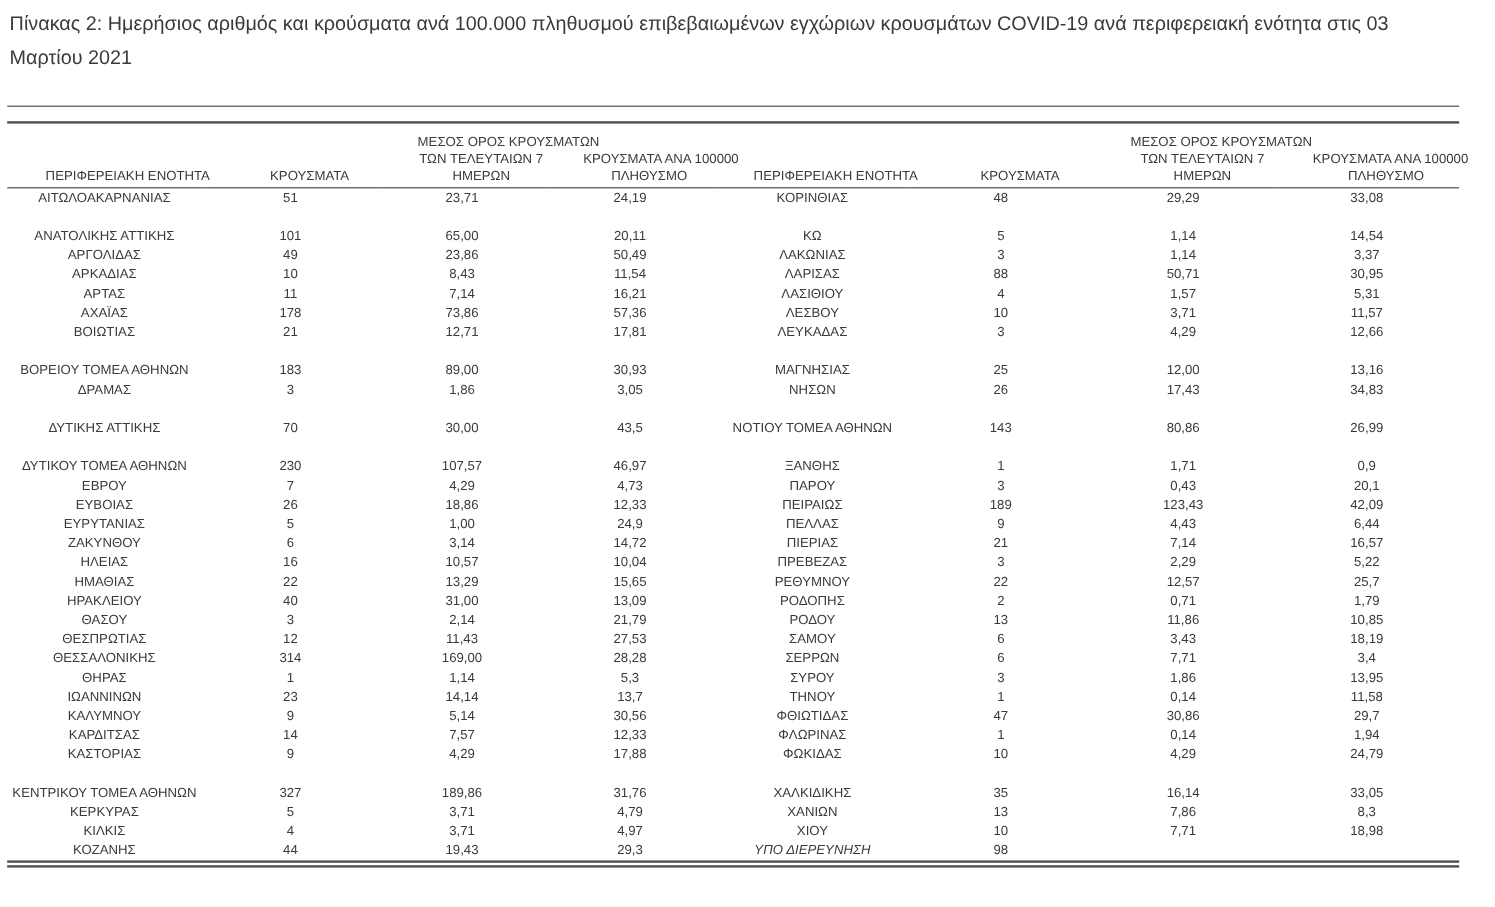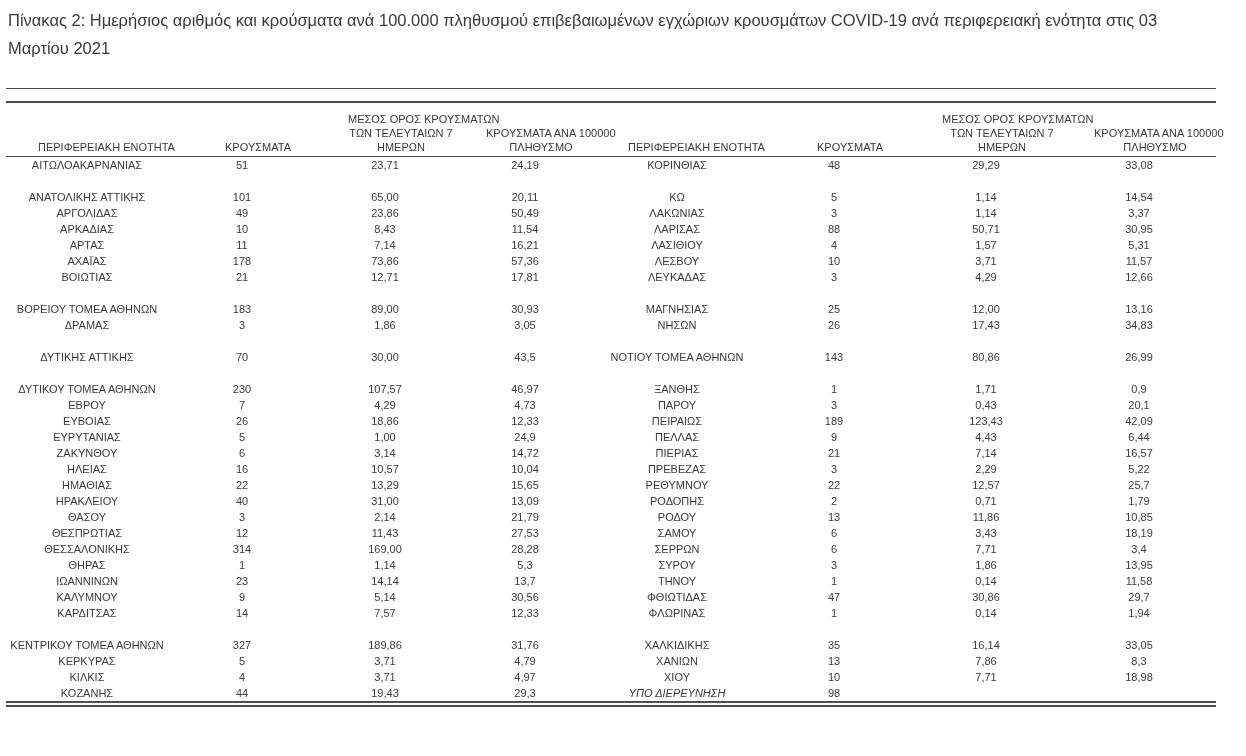--- a/index.html
+++ b/index.html
@@ -347,20 +347,30 @@
           <tr>
             <td>ΚΑΡΔΙΤΣΑΣ</td>
             <td>14</td>
             <td>7,57</td>
             <td>12,33</td>
             <td>ΦΛΩΡΙΝΑΣ</td>
             <td>1</td>
             <td>0,14</td>
             <td>1,94</td>
           </tr>
+          <tr>
+            <td>ΚΑΣΤΟΡΙΑΣ</td>
+            <td>9</td>
+            <td>4,29</td>
+            <td>17,88</td>
+            <td>ΦΩΚΙΔΑΣ</td>
+            <td>10</td>
+            <td>4,29</td>
+            <td>24,79</td>
+          </tr>
           <tr class="spacer-row">
             <td colspan="8"></td>
           </tr>
           <tr>
             <td>ΚΕΝΤΡΙΚΟΥ ΤΟΜΕΑ ΑΘΗΝΩΝ</td>
             <td>327</td>
             <td>189,86</td>
             <td>31,76</td>
             <td>ΧΑΛΚΙΔΙΚΗΣ</td>
             <td>35</td>

